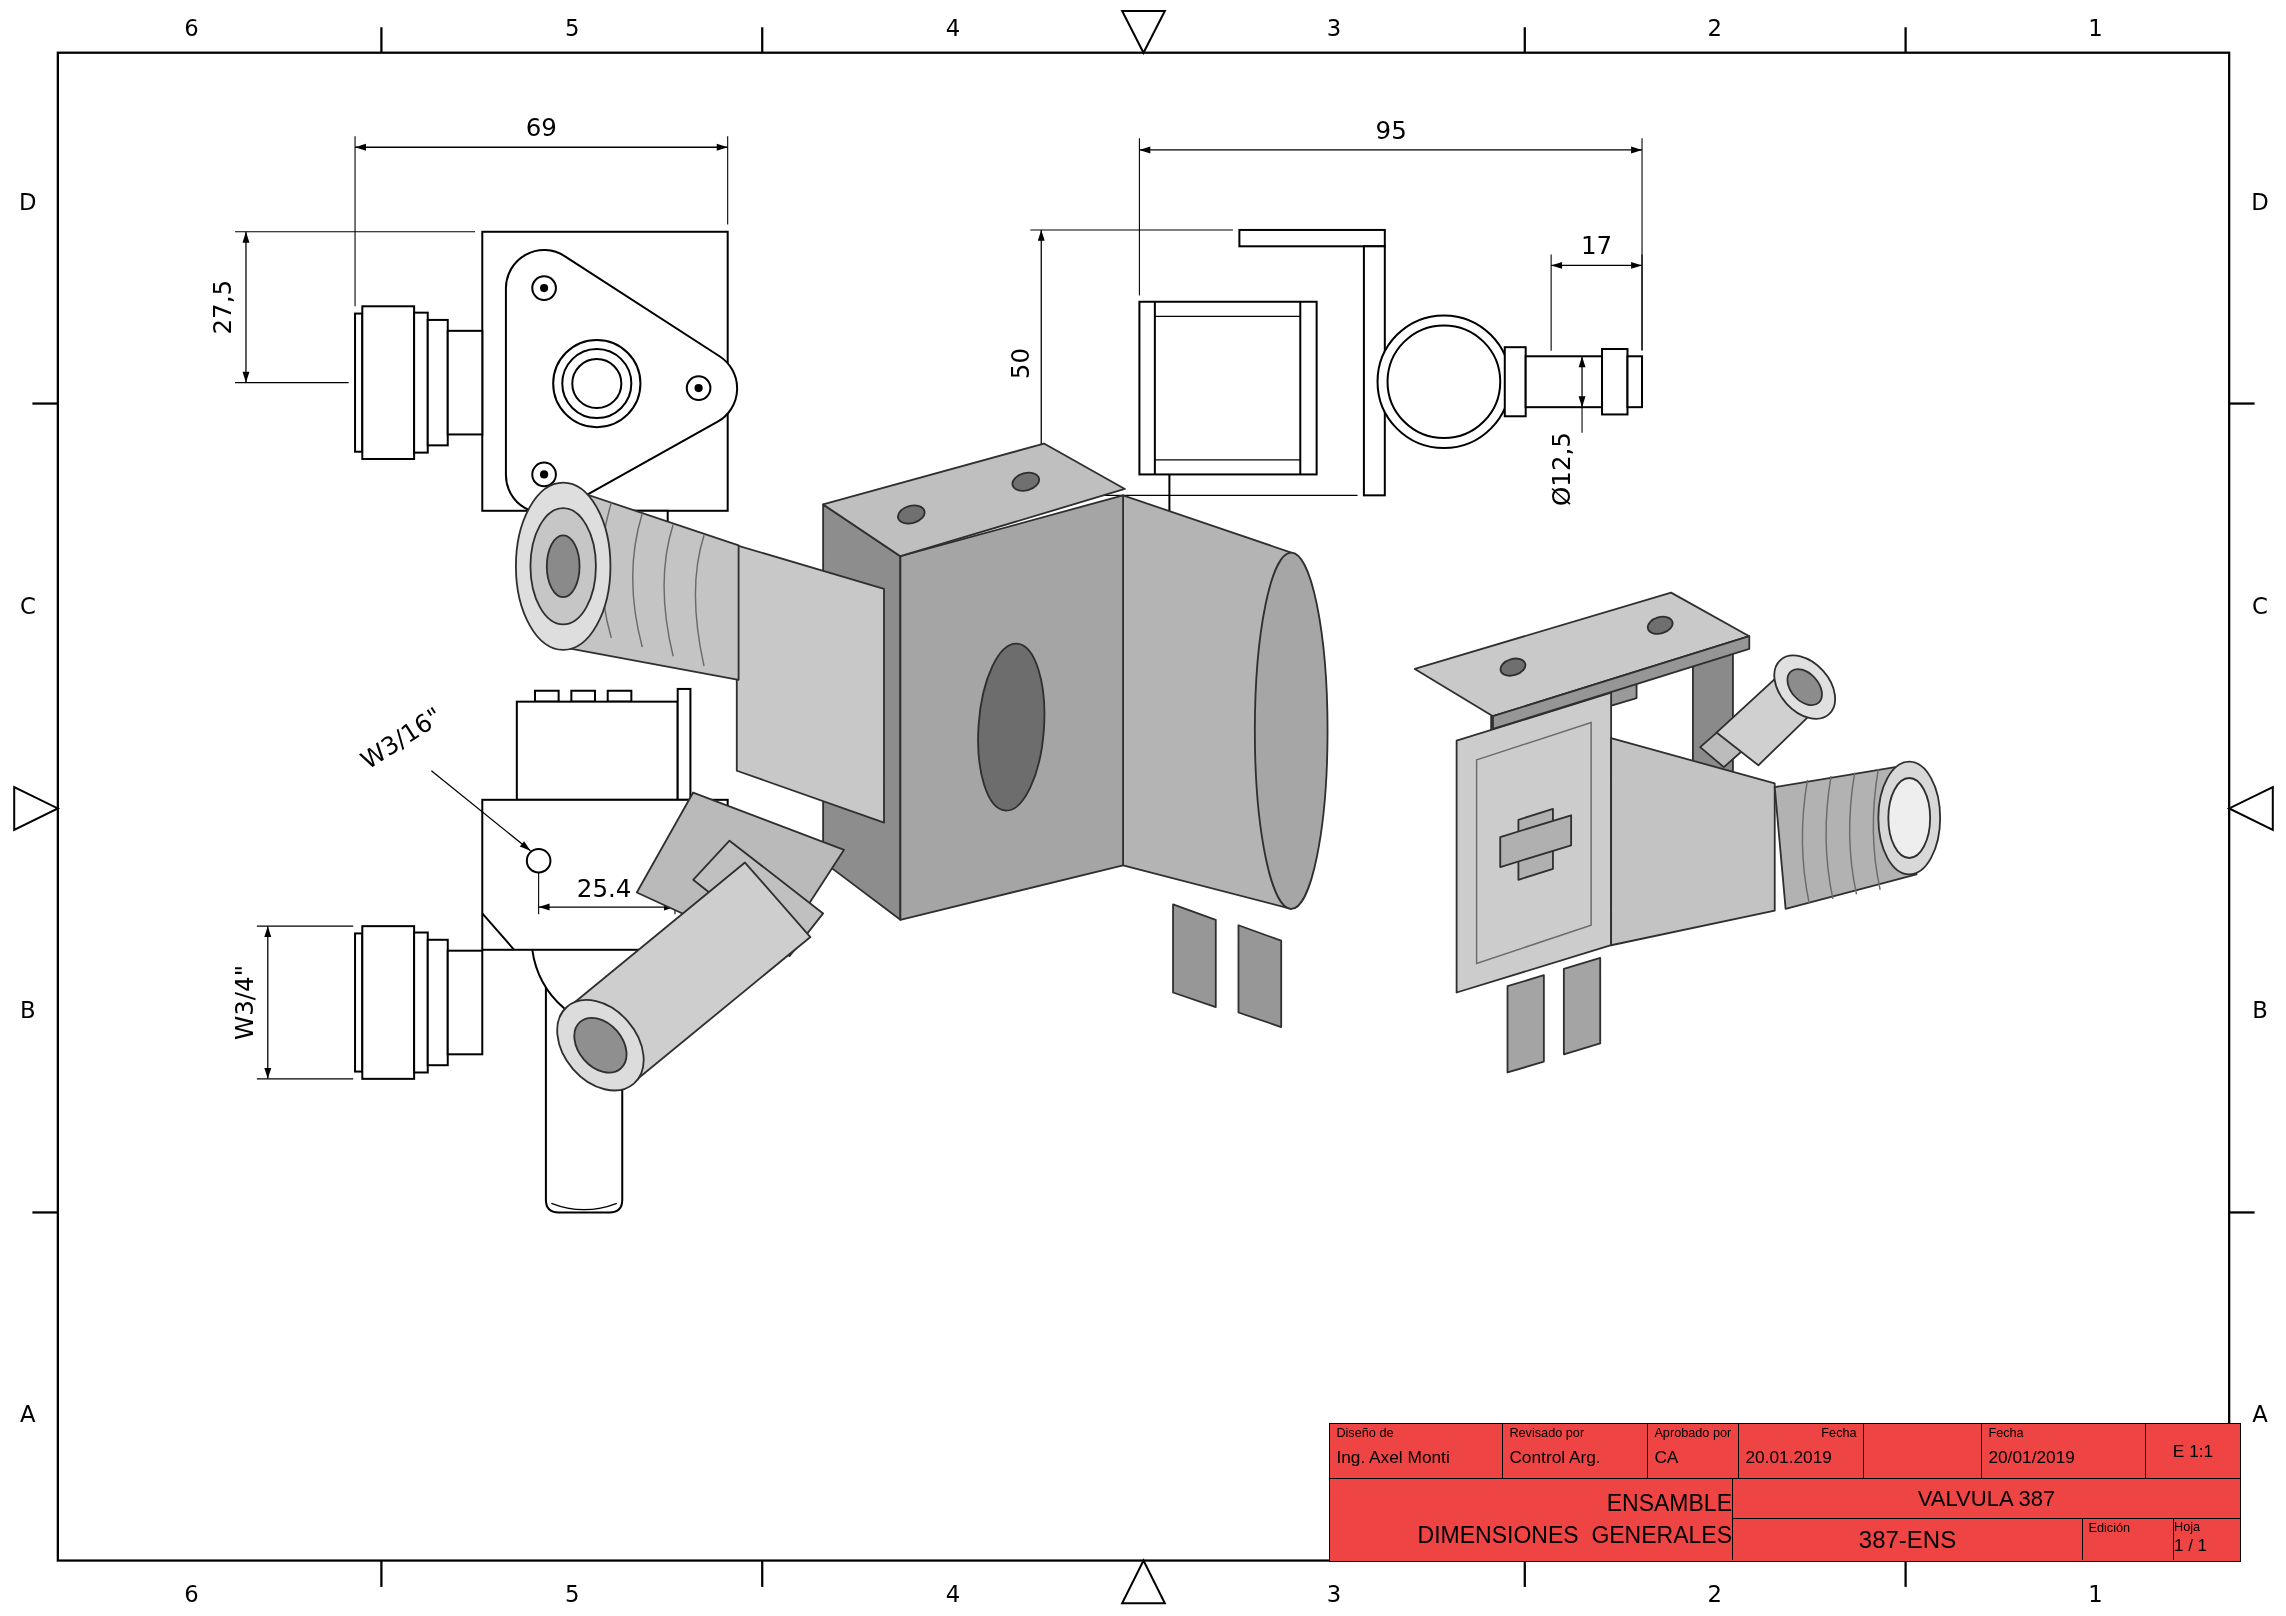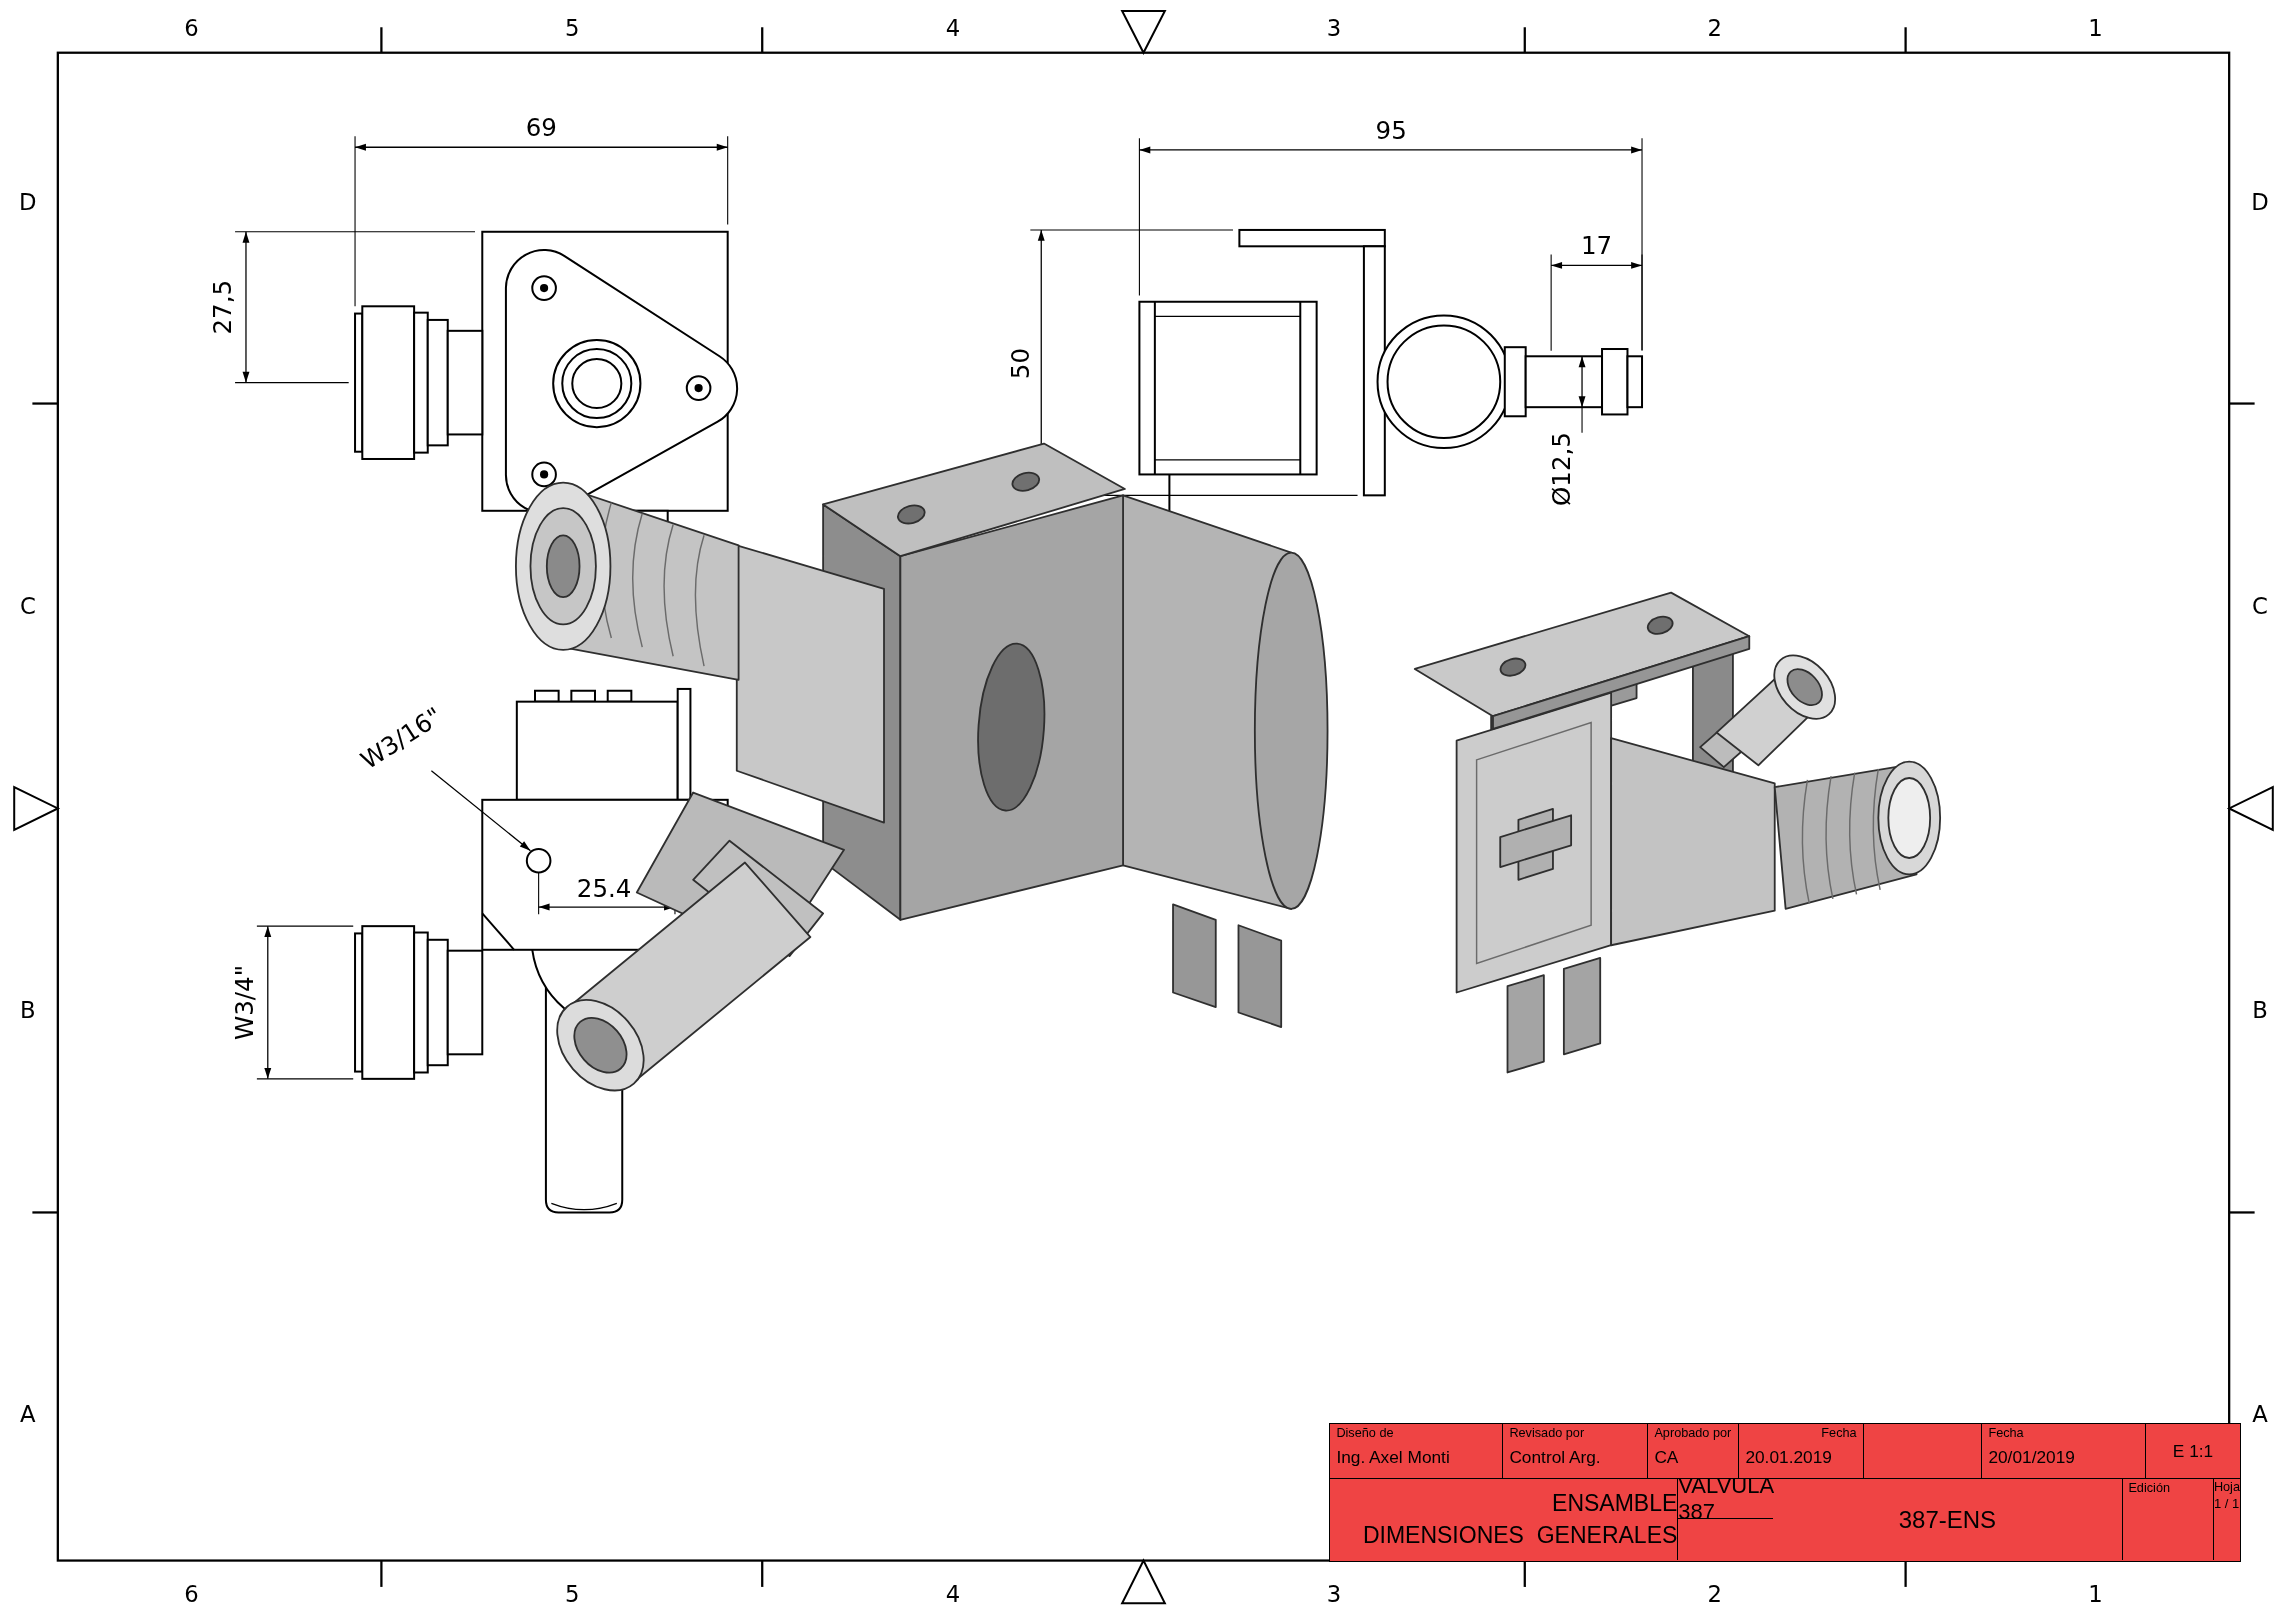--- a/index.html
+++ b/index.html
@@ -29,29 +29,29 @@
   .tb-cell:last-child{border-right:none;}
   .tb-label{font-size:12.7px;line-height:1.1;}
   .tb-value{font-size:17.3px;margin-top:6.4px;white-space:nowrap;}
   .tb-cell-date .tb-label{text-align:right;}
   .tb-scale{justify-content:center;align-items:center;}
   .tb-scale .tb-value{margin-top:0;font-size:17.3px;}
   .tb-row2{display:flex;height:81px;}
   .tb-title{width:403px;border-right:1.8px solid #000;box-sizing:border-box;display:flex;
     flex-direction:column;justify-content:center;align-items:flex-end;font-size:23px;gap:4.5px;}
   .tb-title div{white-space:pre;}
-  .tb-right{flex:1;display:flex;flex-direction:row;}
+  .tb-right{flex:1;display:flex;flex-direction:column;}
   .tb-part-name{height:40px;border-bottom:1.4px solid #000;box-sizing:border-box;display:flex;
     align-items:center;justify-content:center;font-size:22px;}
   .tb-bottom{flex:1;display:flex;}
   .tb-part-number{width:350px;border-right:1.4px solid #000;box-sizing:border-box;display:flex;
     align-items:center;justify-content:center;font-size:24px;}
   .tb-edition{width:91px;border-right:1.4px solid #000;box-sizing:border-box;padding:1.8px 5.5px;font-size:11.8px;}
   .tb-sheet{flex:1;display:flex;flex-direction:column;align-items:flex-start;padding-top:1.8px;font-size:11.8px;}
-  .tb-sheet-val{font-size:13px;margin-top:0.9px;}
+  .tb-sheet-val{font-size:17px;margin-top:0.9px;}
 </style>
 </head>
 <body>
 
 <div class="stage">
 
 <svg class="drawing" width="2287" height="1616" viewBox="0 0 2515 1778">
   <defs>
     <marker id="arr" markerUnits="userSpaceOnUse" markerWidth="14" markerHeight="10" refX="13" refY="5" orient="auto-start-reverse">
       <path d="M13,5 L1,1.2 L1,8.8 Z" fill="#000"></path>

